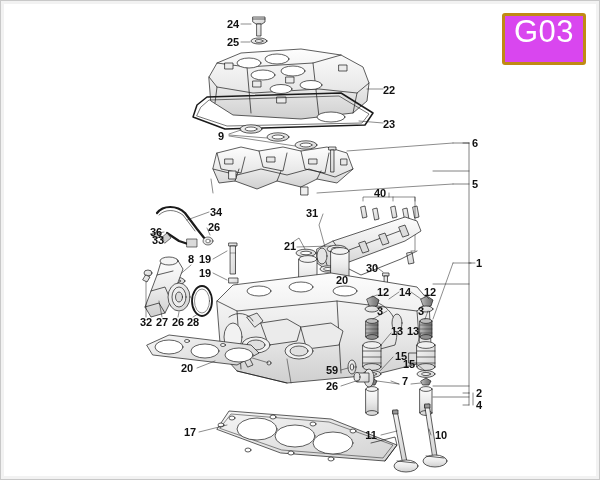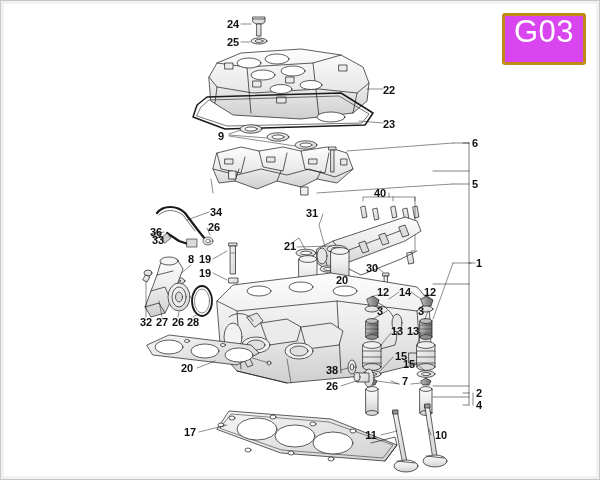--- a/index.html
+++ b/index.html
@@ -463,19 +463,19 @@
   <div class="lbl" style="left:192px;top:321px">28</div>
   <div class="lbl" style="left:145px;top:321px">32</div>
   <div class="lbl" style="left:371px;top:267px">30</div>
   <div class="lbl" style="left:311px;top:212px">31</div>
   <div class="lbl" style="left:379px;top:192px">40</div>
   <div class="lbl" style="left:157px;top:239px">33</div>
   <div class="lbl" style="left:215px;top:211px">34</div>
   <div class="lbl" style="left:213px;top:226px">26</div>
   <div class="lbl" style="left:155px;top:231px">36</div>
   <div class="lbl" style="left:331px;top:385px">26</div>
-  <div class="lbl" style="left:331px;top:369px">38</div>
+  <div class="lbl" style="left:331px;top:369px">59</div>
 
   <div id="badge">
     <span>G03</span>
   </div>
 
 </div>
 
 </body></html>

